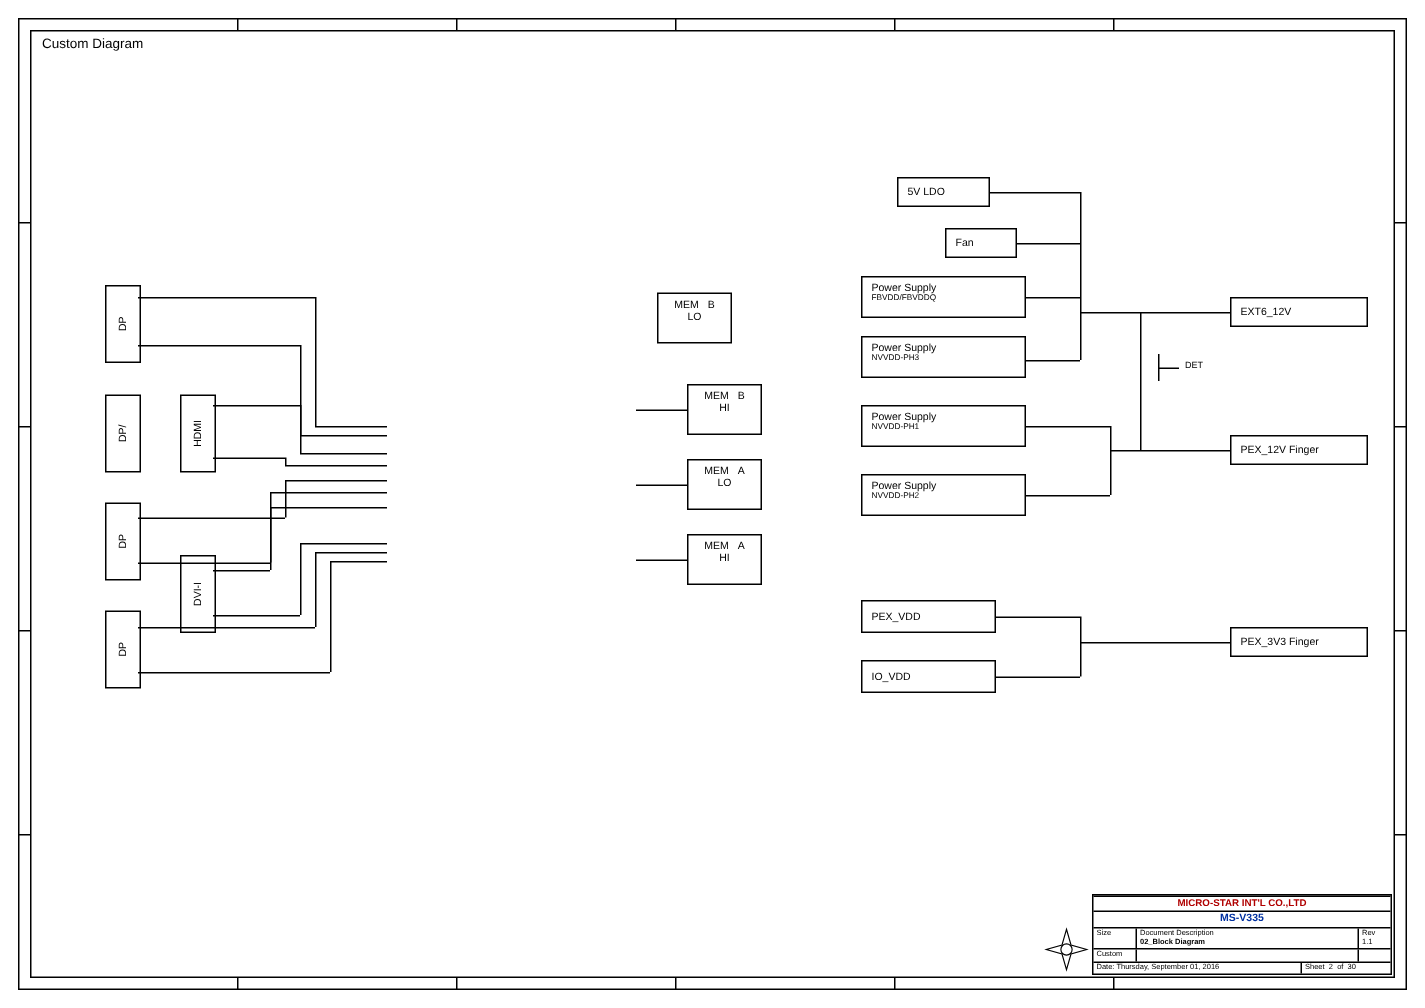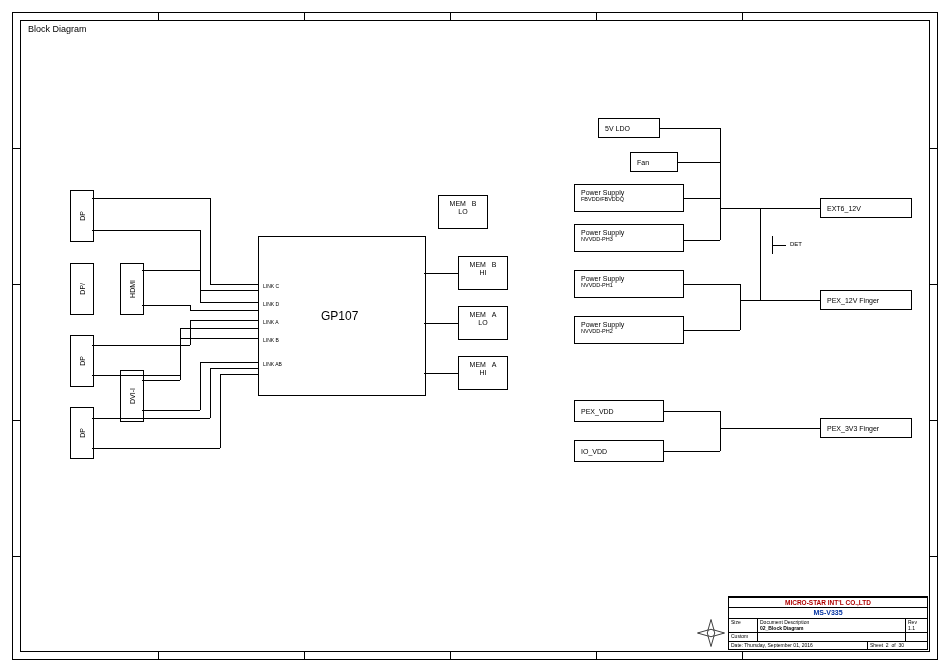--- a/index.html
+++ b/index.html
@@ -55,49 +55,41 @@
   <div class="tick tickT" style="top:12px;left:304px"></div>
   <div class="tick tickT" style="top:12px;left:450px"></div>
   <div class="tick tickT" style="top:12px;left:596px"></div>
   <div class="tick tickT" style="top:12px;left:742px"></div>
   <div class="tick tickB" style="bottom:12px;left:158px"></div>
   <div class="tick tickB" style="bottom:12px;left:304px"></div>
   <div class="tick tickB" style="bottom:12px;left:450px"></div>
   <div class="tick tickB" style="bottom:12px;left:596px"></div>
   <div class="tick tickB" style="bottom:12px;left:742px"></div>
 
-  <div class="title">Block Diagram</div>
+  <div class="title">Custom Diagram</div>
 
   <div class="vbox" style="left:70px;top:190px;width:22px;height:50px">
       <span class="vtxt">DP</span>
     </div>
   <div class="vbox" style="left:70px;top:263px;width:22px;height:50px">
       <span class="vtxt">DP/</span>
     </div>
   <div class="vbox" style="left:120px;top:263px;width:22px;height:50px">
       <span class="vtxt">HDMI</span>
     </div>
   <div class="vbox" style="left:70px;top:335px;width:22px;height:50px">
       <span class="vtxt">DP</span>
     </div>
   <div class="vbox" style="left:120px;top:370px;width:22px;height:50px">
       <span class="vtxt">DVI-I</span>
     </div>
   <div class="vbox" style="left:70px;top:407px;width:22px;height:50px">
       <span class="vtxt">DP</span>
     </div>
 
-  <div class="gpu" style="left:258px;top:236px;width:166px;height:158px">
-    <span class="gpu-label" style="left:62px;top:72px">GP107</span>
-    <span class="pin" style="left:4px;top:46px">LINK C</span>
-    <span class="pin" style="left:4px;top:64px">LINK D</span>
-    <span class="pin" style="left:4px;top:82px">LINK A</span>
-    <span class="pin" style="left:4px;top:100px">LINK B</span>
-    <span class="pin" style="left:4px;top:124px">LINK AB</span>
-  </div>
 
   <div class="wire hline" style="left:92px;top:198px;width:118px"></div>
   <div class="wire vline" style="left:210px;top:198px;height:86px"></div>
   <div class="wire hline" style="left:210px;top:284px;width:48px"></div>
   <div class="wire hline" style="left:92px;top:230px;width:108px"></div>
   <div class="wire vline" style="left:200px;top:230px;height:60px"></div>
   <div class="wire hline" style="left:200px;top:290px;width:58px"></div>
 
   <div class="wire hline" style="left:142px;top:270px;width:58px"></div>
   <div class="wire vline" style="left:200px;top:270px;height:32px"></div>

